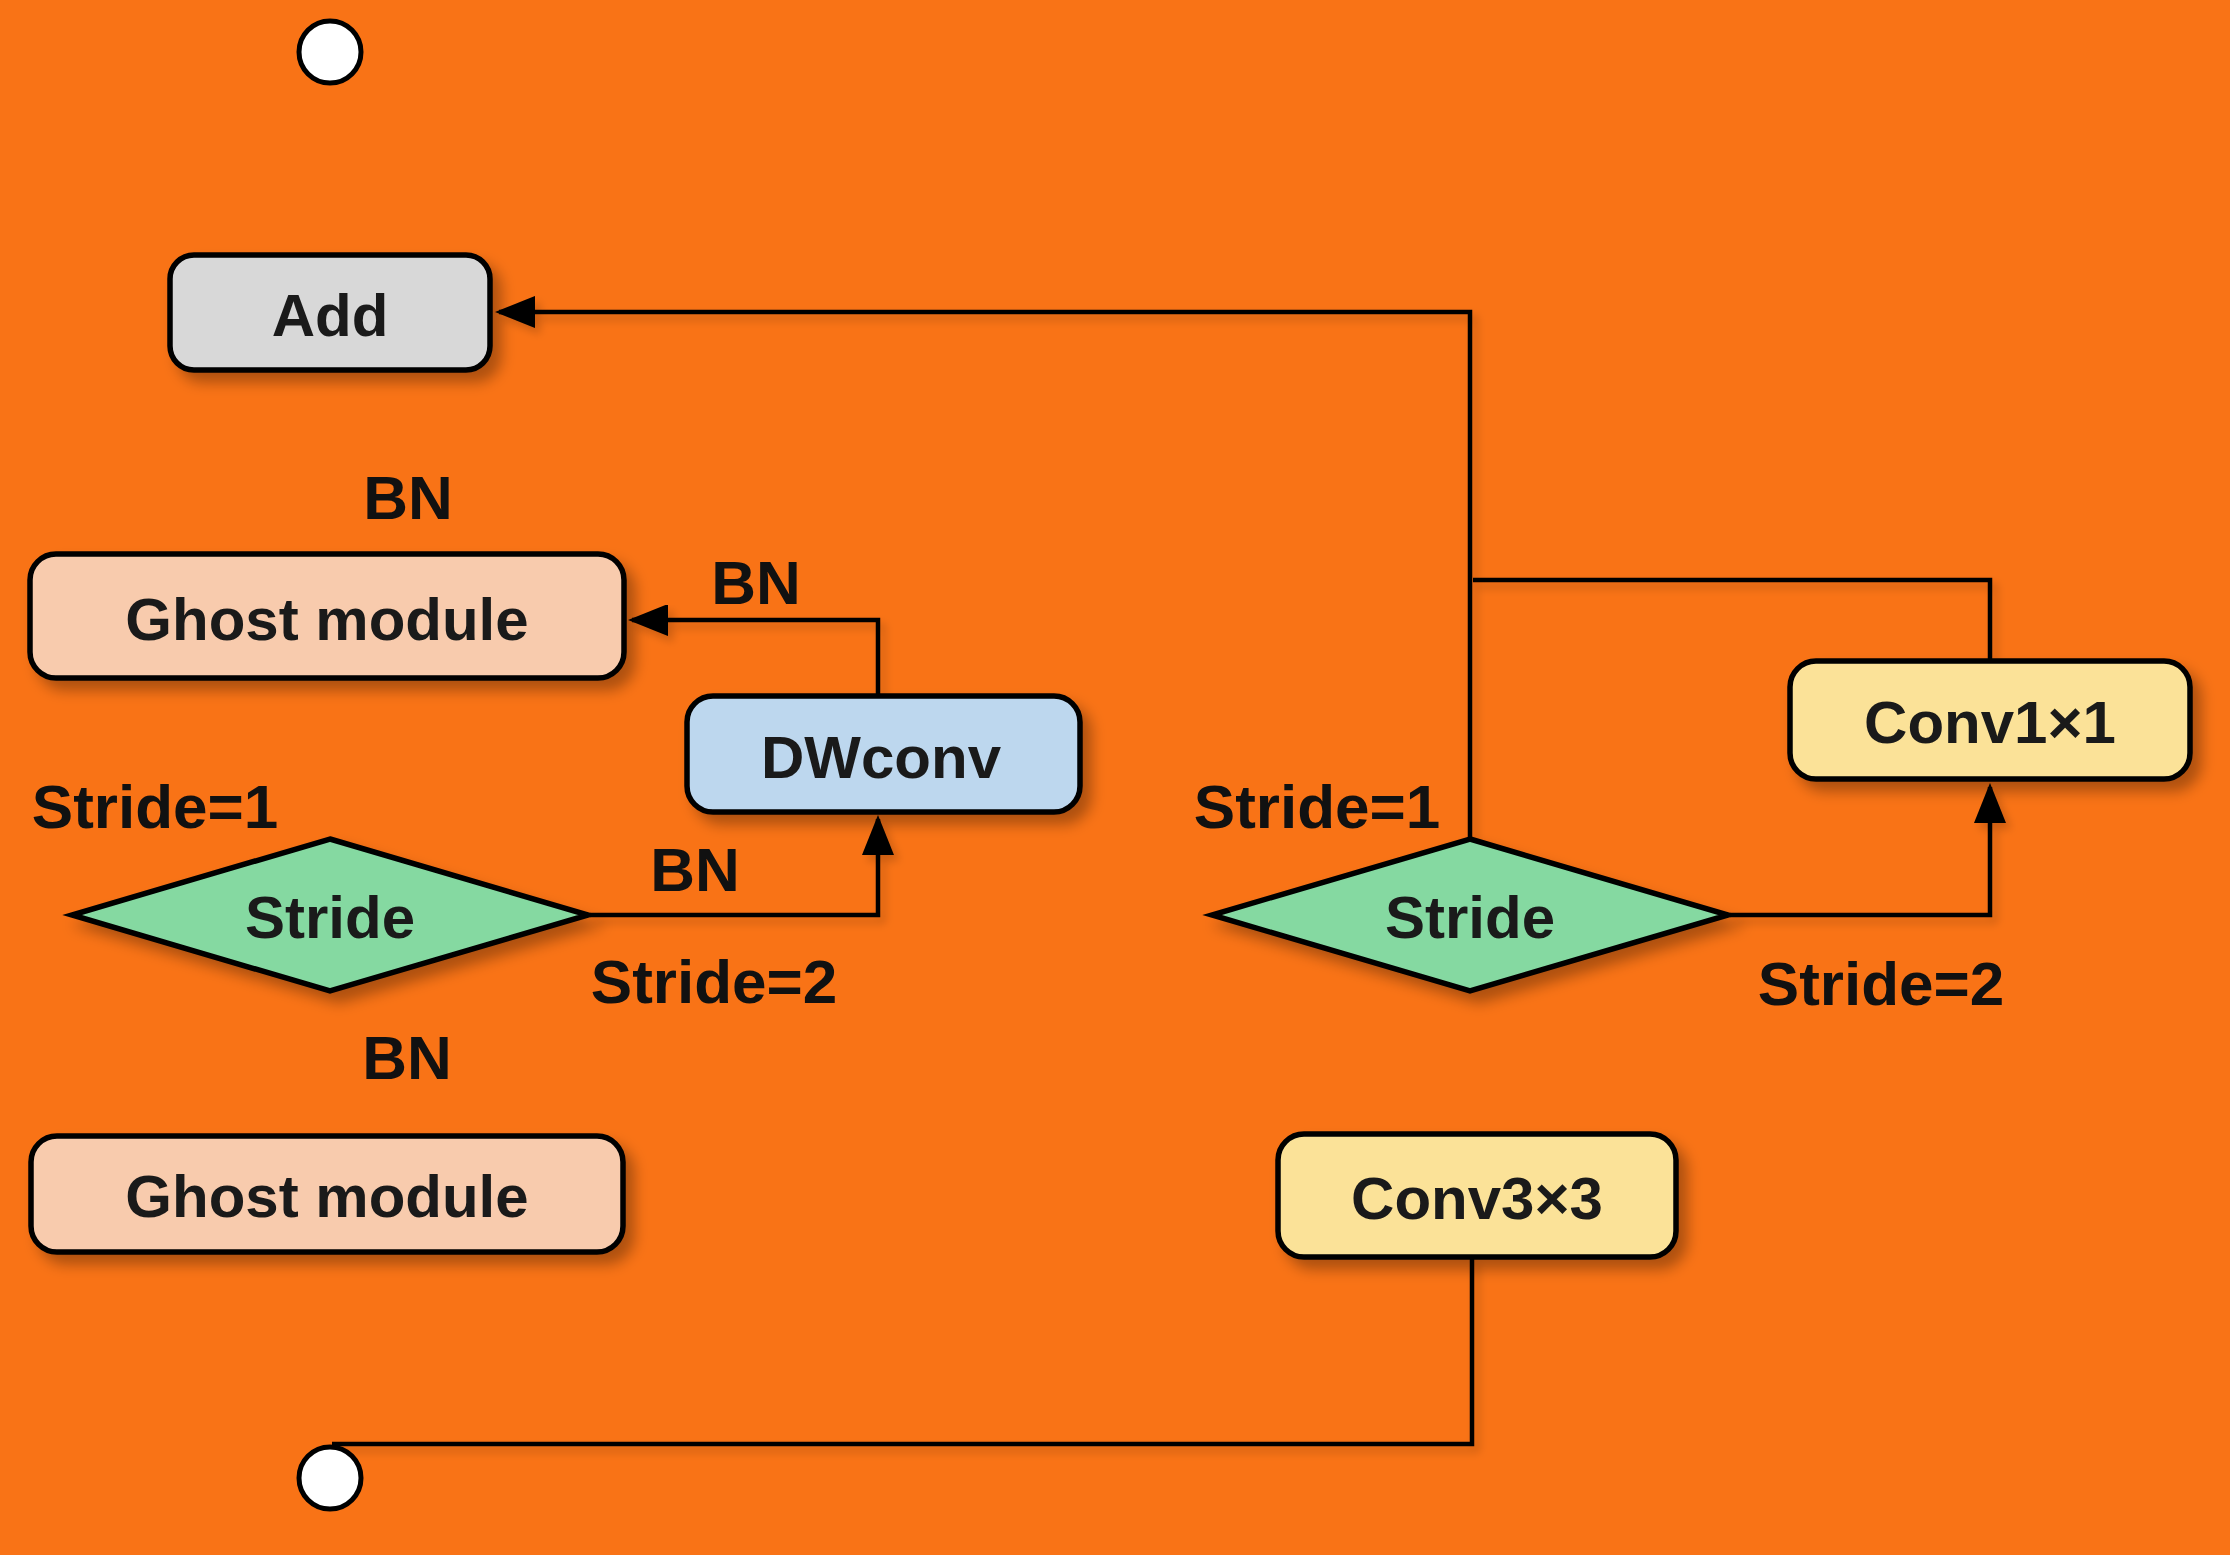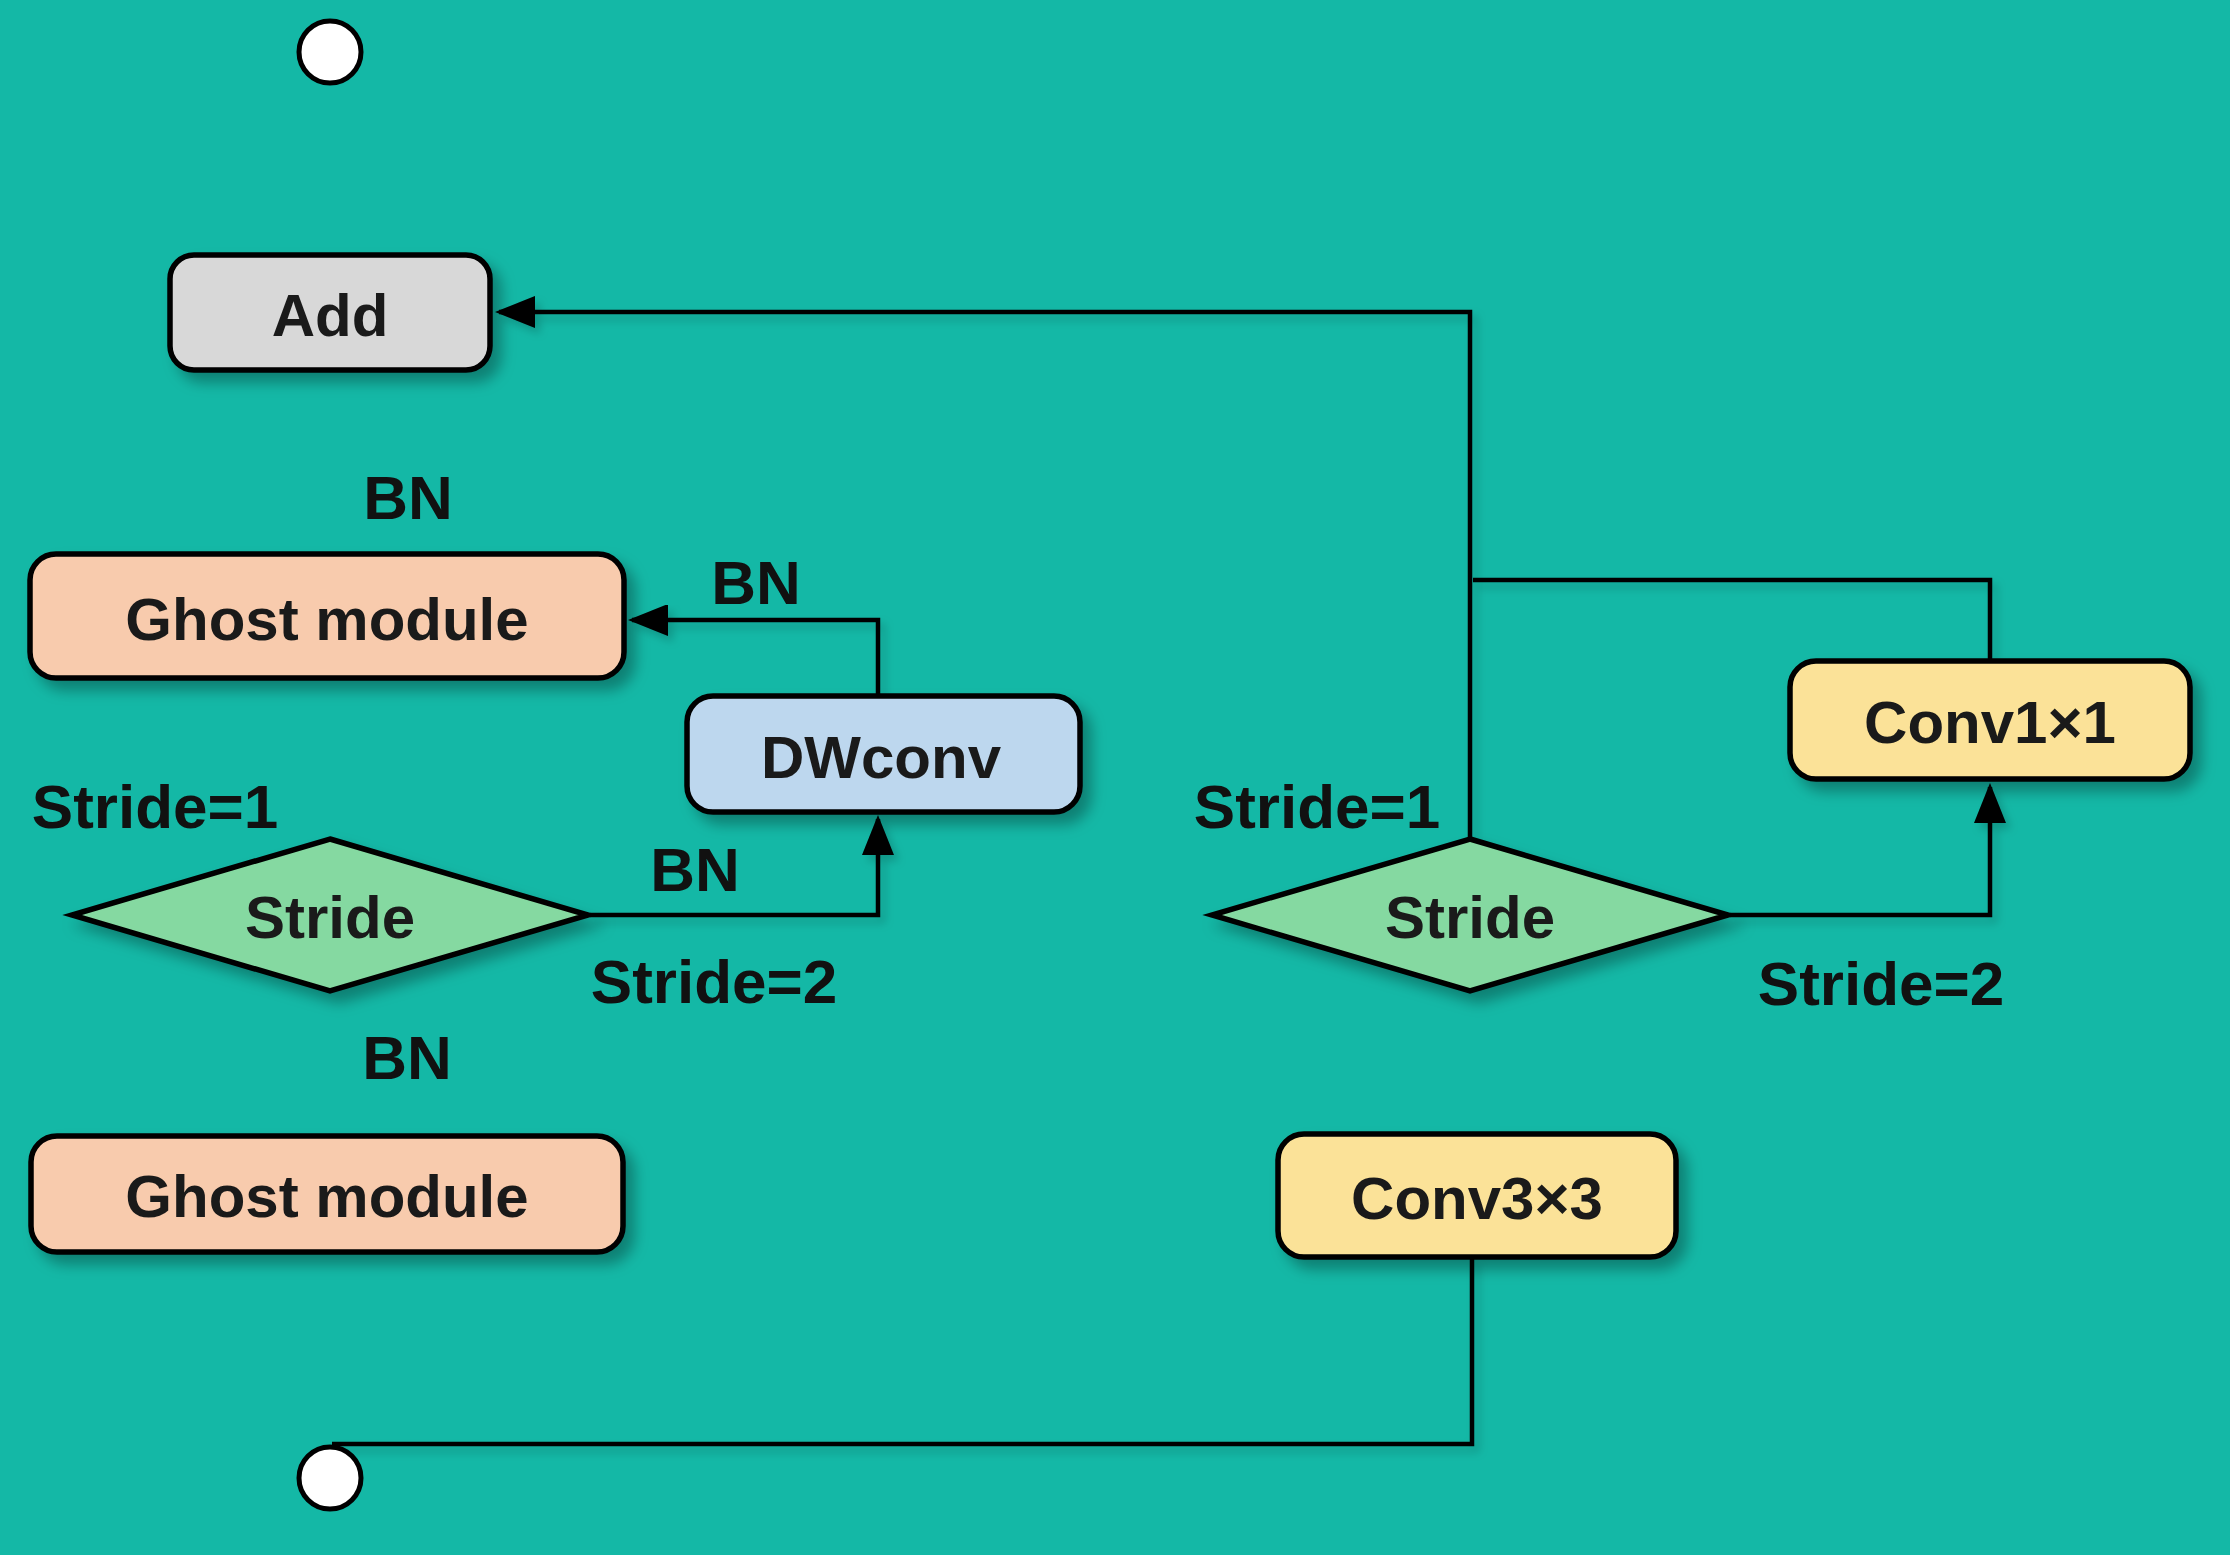--- a/index.html
+++ b/index.html
@@ -4,21 +4,21 @@
 <style>
   html, body {
     margin: 0;
     padding: 0;
     background: #ffffff;
   }
   .stage {
     width: 2230px;
     height: 1555px;
     position: relative;
-    background: #14b8a6;
+    background: #f97316;
     overflow: hidden;
     text-align: center;
   }
   svg { display: block; }
   .node-shape {
     stroke: #000000;
     stroke-width: 5.5;
     filter: url(#boxShadow);
   }
   .terminal-circle {

